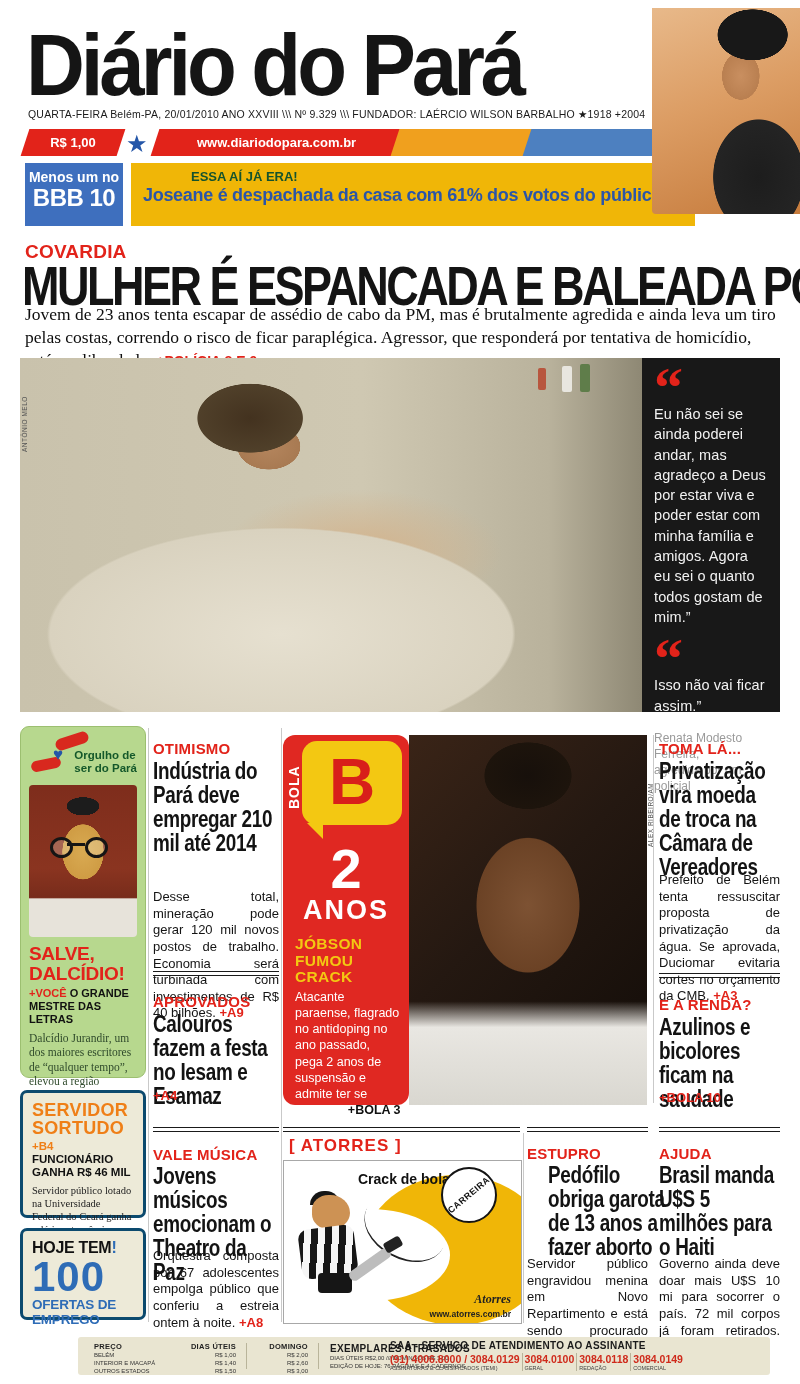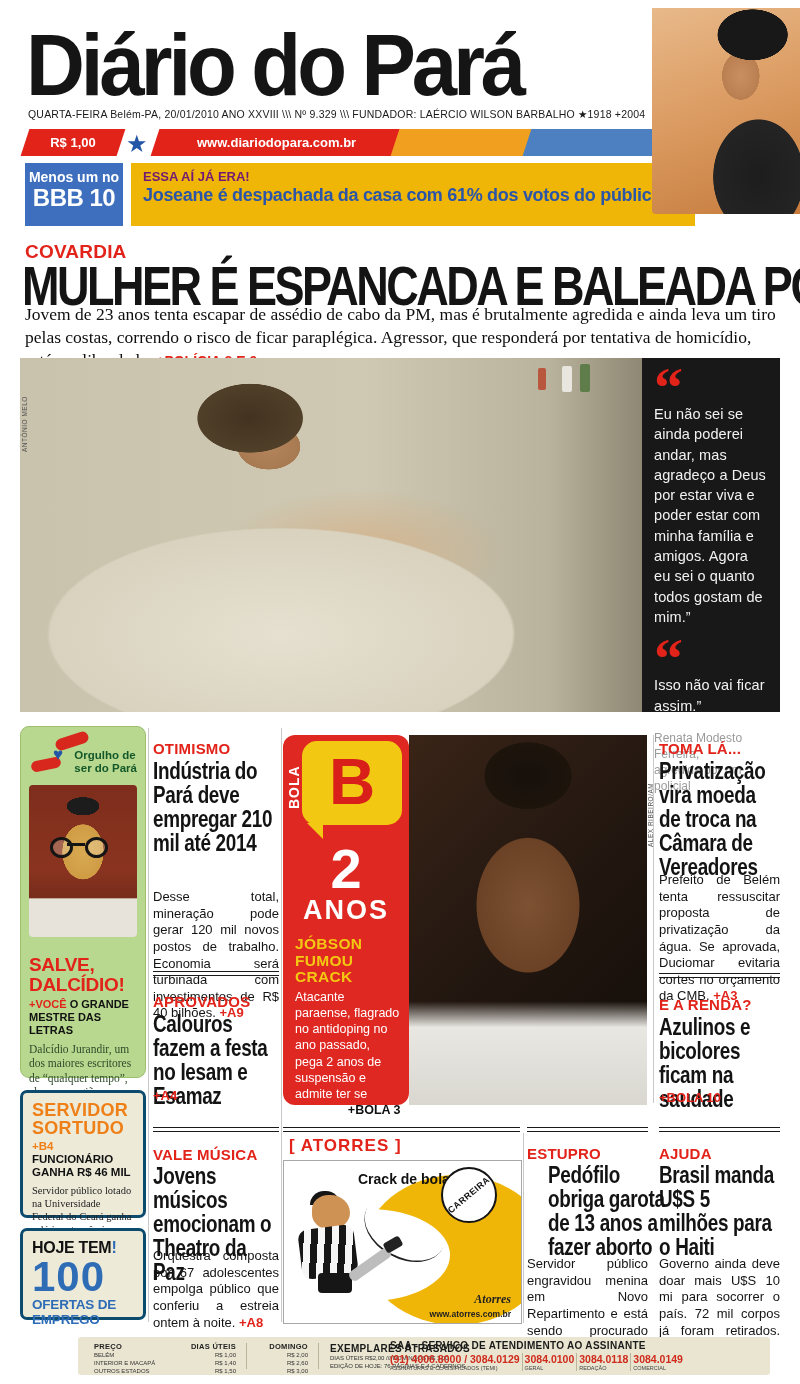--- a/index.html
+++ b/index.html
@@ -11,21 +11,21 @@
               transform:scale(1.02,1.08);transform-origin:0 0;white-space:nowrap;}
   .dateline{font-size:10.5px;color:#1a1a1a;letter-spacing:.2px;white-space:nowrap;}
   .stripe{height:27px;transform:skewX(-18deg);}
   .stripe-text{transform:skewX(18deg);color:#fff;font-weight:bold;font-size:13px;line-height:27px;}
   .star{font-size:24px;color:#2456a8;}
   
   .badge{background:#3e6fbe;color:#fff;text-align:center;padding-top:7px;}
   .badge .l1{font-weight:bold;font-size:14px;line-height:15px;}
   .badge .l2{font-weight:bold;font-size:24px;line-height:26px;letter-spacing:-.5px;}
   .ystrip{background:#f0b607;padding:6px 0 0 12px;}
-  .ystrip .k{font-weight:bold;font-size:13px;color:#701a75;line-height:15px;}
+  .ystrip .k{font-weight:bold;font-size:13px;color:#14532d;line-height:15px;margin-left:48px;}
   .ystrip .h{font-weight:bold;font-size:18px;color:#2b55a8;line-height:22px;letter-spacing:-.3px;}
   .kick{color:#e2231a;font-weight:bold;font-size:15px;letter-spacing:.2px;}
   .lead-kick{font-size:19px;}
   .lead-h span{display:inline-block;font-weight:bold;font-size:45px;letter-spacing:-2.5px;
                white-space:nowrap;transform:scale(1,1.25);transform-origin:0 0;color:#141414;}
   .deck{font-family:"Liberation Serif",serif;font-size:17.5px;line-height:1.32;color:#0e0e0e;}
   .ref{color:#e2231a;font-weight:bold;font-family:"Liberation Sans",sans-serif;font-size:14px;}
   
   .qpanel{background:#181818;padding:10px 12px;box-sizing:border-box;}
   .qmark{font-family:"Liberation Serif",serif;color:#e2231a;font-size:58px;font-weight:bold;
@@ -188,21 +188,21 @@
       <div class="pride-brand" style="position:absolute;right:0;top:16px;">
         <div>Orgulho de</div>
         <div>ser do Pará</div>
       </div>
     </div>
     <div class="portrait" style="height:152px;">
       <div class="glass" style="left:21px;top:52px;"></div>
       <div class="glass" style="left:56px;top:52px;"></div>
       <div style="position:absolute;left:38px;top:58px;width:18px;height:3px;background:#151515;"></div>
     </div>
-    <div class="pride-h" style="margin-top:18px;">SALVE,</div>
+    <div class="pride-h" style="margin-top:7px;">SALVE,</div>
     <div class="pride-h">DALCÍDIO!</div>
     <div class="pride-sub" style="margin-top:3px;">
       <span class="r">+VOCÊ</span> <span>O GRANDE MESTRE DAS LETRAS</span>
     </div>
     <div class="pride-bd" style="margin-top:5px;">Dalcídio Jurandir, um dos maiores escritores de “qualquer tempo”, elevou a região amazônica com sua arte peculiar.</div>
   </div>
 
   <div class="abs cream" style="left:20px;top:1090px;width:126px;height:128px;">
     <div class="lucky-h">SERVIDOR</div>
     <div class="lucky-h">SORTUDO</div>

